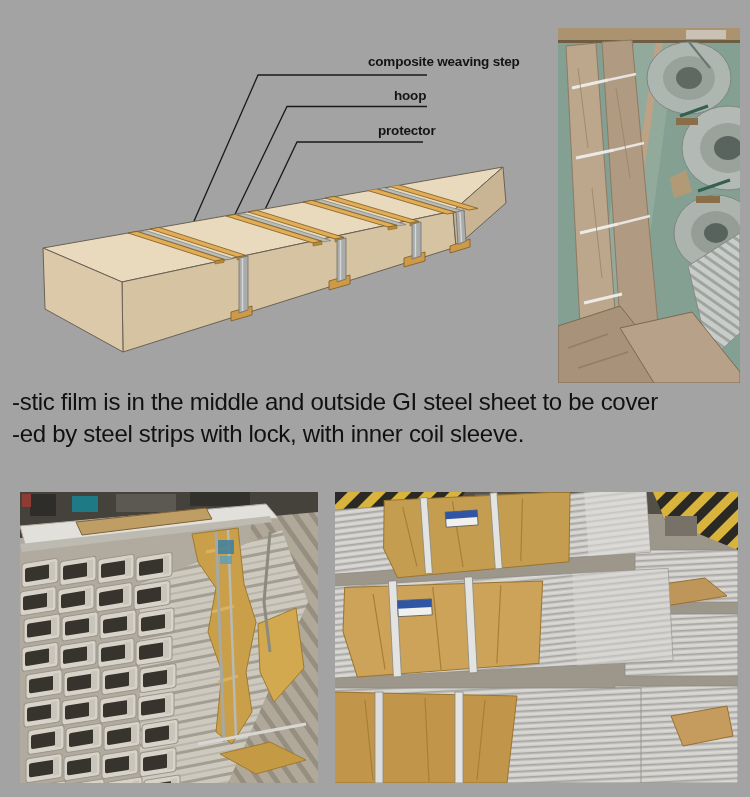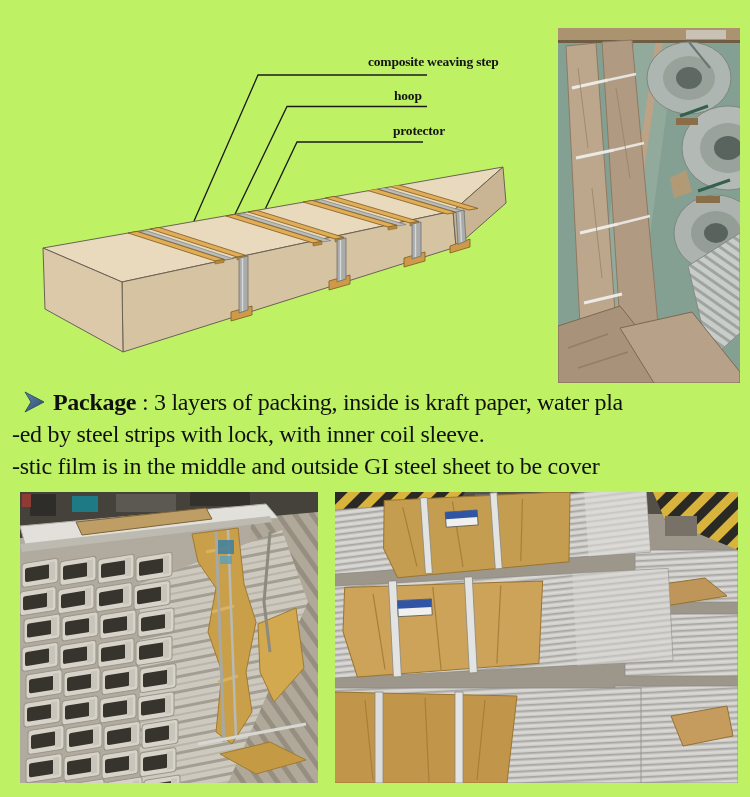--- a/index.html
+++ b/index.html
@@ -1,17 +1,17 @@
 <!DOCTYPE html>
 <html><head>
 <meta charset="utf-8">
 <style>
   html,body{margin:0;padding:0;background:#ffffff;}
-  .canvas{position:relative;width:750px;height:797px;background:#bef264;overflow:hidden;
-          font-family:Liberation Serif, serif;}
+  .canvas{position:relative;width:750px;height:797px;background:#a3a3a3;overflow:hidden;
+          font-family:Liberation Sans, sans-serif;}
   .abs{position:absolute;}
   
   .callout-label{position:absolute;font-size:13.5px;font-weight:600;color:#141414;
                  letter-spacing:-0.2px;white-space:nowrap;}
   
   .package-note{position:absolute;left:10px;top:386px;width:732px;color:#111;
                 font-size:24px;line-height:32px;letter-spacing:-0.3px;}
   .package-note .pn-line1{padding-left:14px;white-space:nowrap;}
   .package-note .pn-line{padding-left:2px;white-space:nowrap;}
   .package-note b{font-weight:700;}
@@ -85,21 +85,21 @@
         <polygon points="388,186 397,184.4 478,208.4 469,210" fill="#e3ad55" stroke="#7a5a22" stroke-width="0.8"></polygon>
       </g>
       <polygon points="450,246 470,239 470,247 450,253" fill="#cf9a48" stroke="#7a5a22" stroke-width="0.8"></polygon>
       <polygon points="456,212 464,210 466,241 458,244.5" fill="#a9acab" stroke="#6e716f" stroke-width="0.8"></polygon>
       <line x1="460" y1="212" x2="461.5" y2="242" stroke="#d6d8d6" stroke-width="1.4"></line>
     </g>
   </svg>
 
   <div class="callout-label" style="left:368px;top:54px">composite weaving step</div>
   <div class="callout-label" style="left:394px;top:88px">hoop</div>
-  <div class="callout-label" style="left:393px;top:123px">protector</div>
+  <div class="callout-label" style="left:378px;top:123px">protector</div>
 
   <div class="photo" style="left:558px;top:28px;width:182px;height:355px" aria-label="photo-steel-coils-and-kraft-wrapped-bundles">
     <svg width="182" height="355" viewBox="0 0 182 355">
       <defs>
         <pattern id="p1-corr" width="8" height="8" patternUnits="userSpaceOnUse" patternTransform="rotate(-55)">
           <rect width="8" height="8" fill="#c9cdca"></rect>
           <rect width="3" height="8" fill="#9fa4a1"></rect>
         </pattern>
       </defs>
       <rect width="182" height="355" fill="#84a093"></rect>
@@ -137,35 +137,22 @@
         <path d="M50,52 L78,46 M56,122 L86,115 M60,196 L92,188" stroke="#e7e4df" stroke-width="2.5" fill="none"></path>
         <path d="M20,40 L30,120 M34,160 L44,250 M58,60 L72,150" stroke="#94805f" stroke-width="1" fill="none" opacity="0.7"></path>
         <polygon points="0,298 62,278 124,355 0,355" fill="#a8927a" stroke="#7c6950" stroke-width="1"></polygon>
         <polygon points="62,300 134,284 182,344 182,355 96,355" fill="#b7a189" stroke="#7c6950" stroke-width="1"></polygon>
         <path d="M10,320 L50,306 M20,340 L70,324" stroke="#8a765c" stroke-width="1.5" fill="none" opacity="0.7"></path>
       </g>
     </svg>
   </div>
 
   <div class="package-note">
-    <div class="pn-line1">
-      <span class="bullet">
-        <svg width="21" height="22" viewBox="0 0 21 22">
-          <defs>
-            <linearGradient id="bg1" x1="0" y1="0" x2="1" y2="1">
-              <stop offset="0" stop-color="#5d83a8"></stop>
-                <stop offset="1" stop-color="#2c4e6e"></stop>
-            </linearGradient>
-          </defs>
-          <path d="M1,1 L20,11 L1,21 L7,11 Z" fill="url(#bg1)" stroke="#24405a" stroke-width="0.8"></path>
-        </svg>
-      </span><b>Package</b><span> : 3 layers of packing, inside is kraft paper, water pla</span>
-    </div>
+    <div class="pn-line">-stic film is in the middle and outside GI steel sheet to be cover</div>
     <div class="pn-line">-ed by steel strips with lock, with inner coil sleeve.</div>
-    <div class="pn-line">-stic film is in the middle and outside GI steel sheet to be cover</div>
   </div>
 
   <div class="photo" style="left:20px;top:492px;width:298px;height:291px" aria-label="photo-stacked-channel-steel-with-kraft-paper">
     <svg width="298" height="291" viewBox="0 0 298 291">
       <defs>
         <pattern id="p2-side" width="16" height="15" patternUnits="userSpaceOnUse" patternTransform="rotate(-11)">
           <rect width="16" height="15" fill="#cdc9be"></rect>
           <rect y="0" width="16" height="3" fill="#a39e92"></rect>
           <rect y="8" width="16" height="2" fill="#bab5aa"></rect>
         </pattern>

